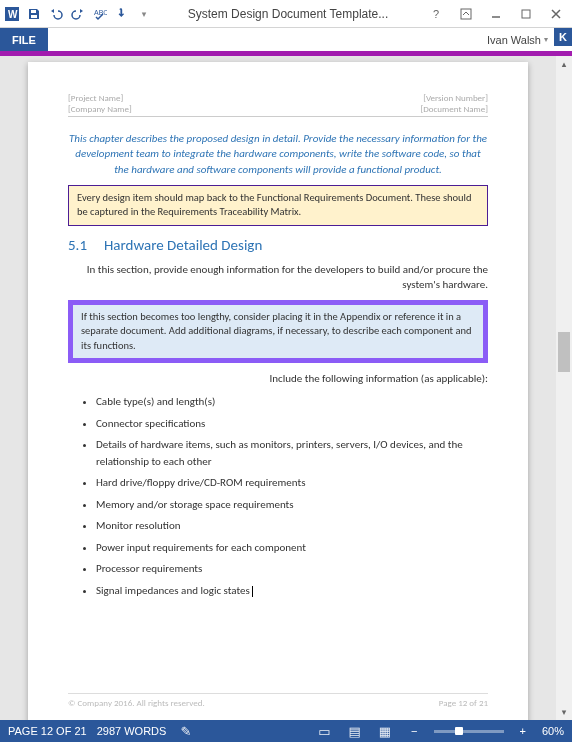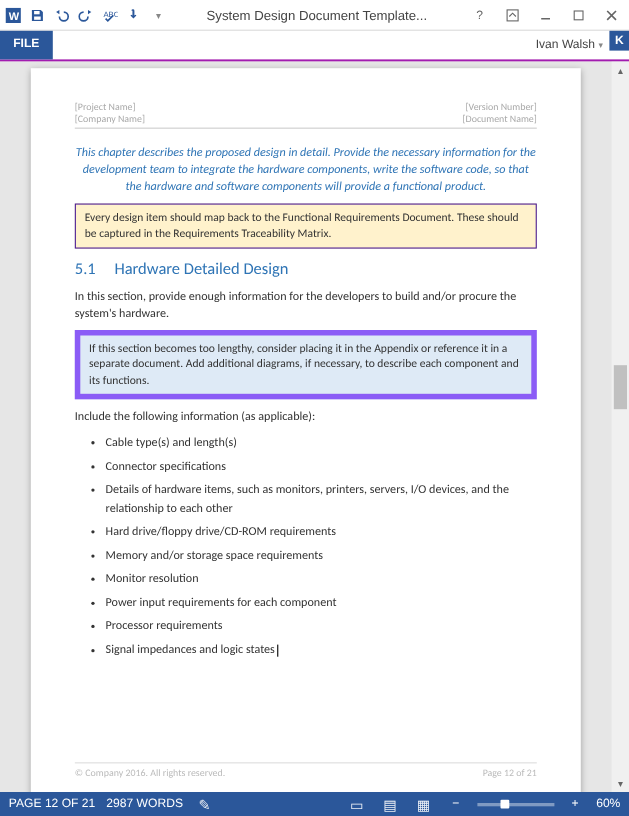--- a/index.html
+++ b/index.html
@@ -5,21 +5,21 @@
 * { margin: 0; padding: 0; box-sizing: border-box; }
 body { font-family: "Segoe UI", Arial, sans-serif; font-size: 11px; width: 572px; height: 742px; background: #fff; overflow: hidden; display: flex; flex-direction: column; }
 
 
 .titlebar { height: 28px; background: #fff; display: flex; align-items: center; padding: 0 4px; gap: 6px; border-bottom: 1px solid #d4d4d4; }
 .tb-icon { width: 16px; height: 16px; display: inline-flex; align-items: center; justify-content: center; color: #2b579a; }
 .tb-title { flex: 1; text-align: center; color: #444; font-size: 12px; }
 .tb-ctrl { width: 24px; height: 20px; display: inline-flex; align-items: center; justify-content: center; color: #666; }
 
 
-.ribbon { height: 28px; background: #fff; display: flex; align-items: stretch; border-bottom: 2px solid #a21caf; }
+.ribbon { height: 28px; background: #fff; display: flex; align-items: stretch; border-bottom: 5px solid #a21caf; }
 .file-tab { background: #2b579a; color: #fff; padding: 6px 12px; font-size: 11px; font-weight: bold; }
 .rtab { padding: 6px 6px; font-size: 11px; color: #444; white-space: nowrap; margin-top: 40px; }
 .user { padding: 6px 4px; font-size: 11px; color: #444; display: flex; align-items: center; gap: 3px; }
 .kbox { width: 18px; height: 18px; background: #2b579a; color: #fff; display: inline-flex; align-items: center; justify-content: center; font-weight: bold; font-size: 11px; margin-left: 2px; }
 
 
 .docwrap { flex: 1; background: #e6e6e6; display: flex; overflow: hidden; position: relative; }
 .page { background: #fff; margin: 6px auto 0; width: 500px; height: 680px; box-shadow: 0 2px 6px rgba(0,0,0,0.3); padding: 30px 40px; font-family: Calibri, Arial, sans-serif; color: #333; position: relative; }
 .vscroll { width: 16px; background: #f0f0f0; display: flex; flex-direction: column; }
 .vs-btn { height: 16px; text-align: center; color: #666; font-size: 9px; line-height: 16px; }
@@ -28,21 +28,21 @@
 
 
 .hdr-row { display: flex; justify-content: space-between; font-size: 9px; color: #aaa; }
 .hrule { border-bottom: 1px solid #ccc; margin: 2px 0 14px; }
 .h1 { color: #2e74b5; font-size: 21px; font-weight: normal; margin-bottom: 10px; }
 .h1 .num { display: inline-block; width: 36px; }
 .intro { color: #2e74b5; font-style: italic; font-size: 11px; line-height: 1.4; margin-bottom: 8px; text-align: center; }
 .callout-yellow { background: #fff2cc; border: 1px solid #4c1d95; padding: 5px 8px; font-size: 10.5px; line-height: 1.35; margin-bottom: 10px; }
 .h2 { color: #2e74b5; font-size: 15px; font-weight: normal; margin-bottom: 8px; }
 .h2 .num { display: inline-block; width: 36px; }
-.para { font-size: 11px; line-height: 1.4; margin-bottom: 8px; }
+.para { font-size: 11px; line-height: 1.4; margin-bottom: 8px; text-align: right; }
 .callout-blue { background: #deeaf6; border: 5px solid #8b5cf6; padding: 5px 8px; font-size: 10.5px; line-height: 1.35; margin-bottom: 8px; }
 .bullets { list-style: disc; padding-left: 28px; }
 .bullets li { font-size: 11px; line-height: 1.5; margin-bottom: 5px; }
 .cursor::after { content: ""; display: inline-block; width: 1px; height: 11px; background: #000; vertical-align: text-bottom; margin-left: 2px; }
 .ftr { position: absolute; bottom: 34px; left: 40px; right: 40px; border-top: 1px solid #ddd; padding-top: 3px; display: flex; justify-content: space-between; font-size: 9px; color: #bbb; }
 
 
 .status { height: 22px; background: #2b579a; color: #fff; display: flex; align-items: center; padding: 0 8px; gap: 10px; font-size: 11px; }
 .status .sp { flex: 1; }
 .sb-icon { padding: 0 4px; opacity: .9; font-size: 13px; }

